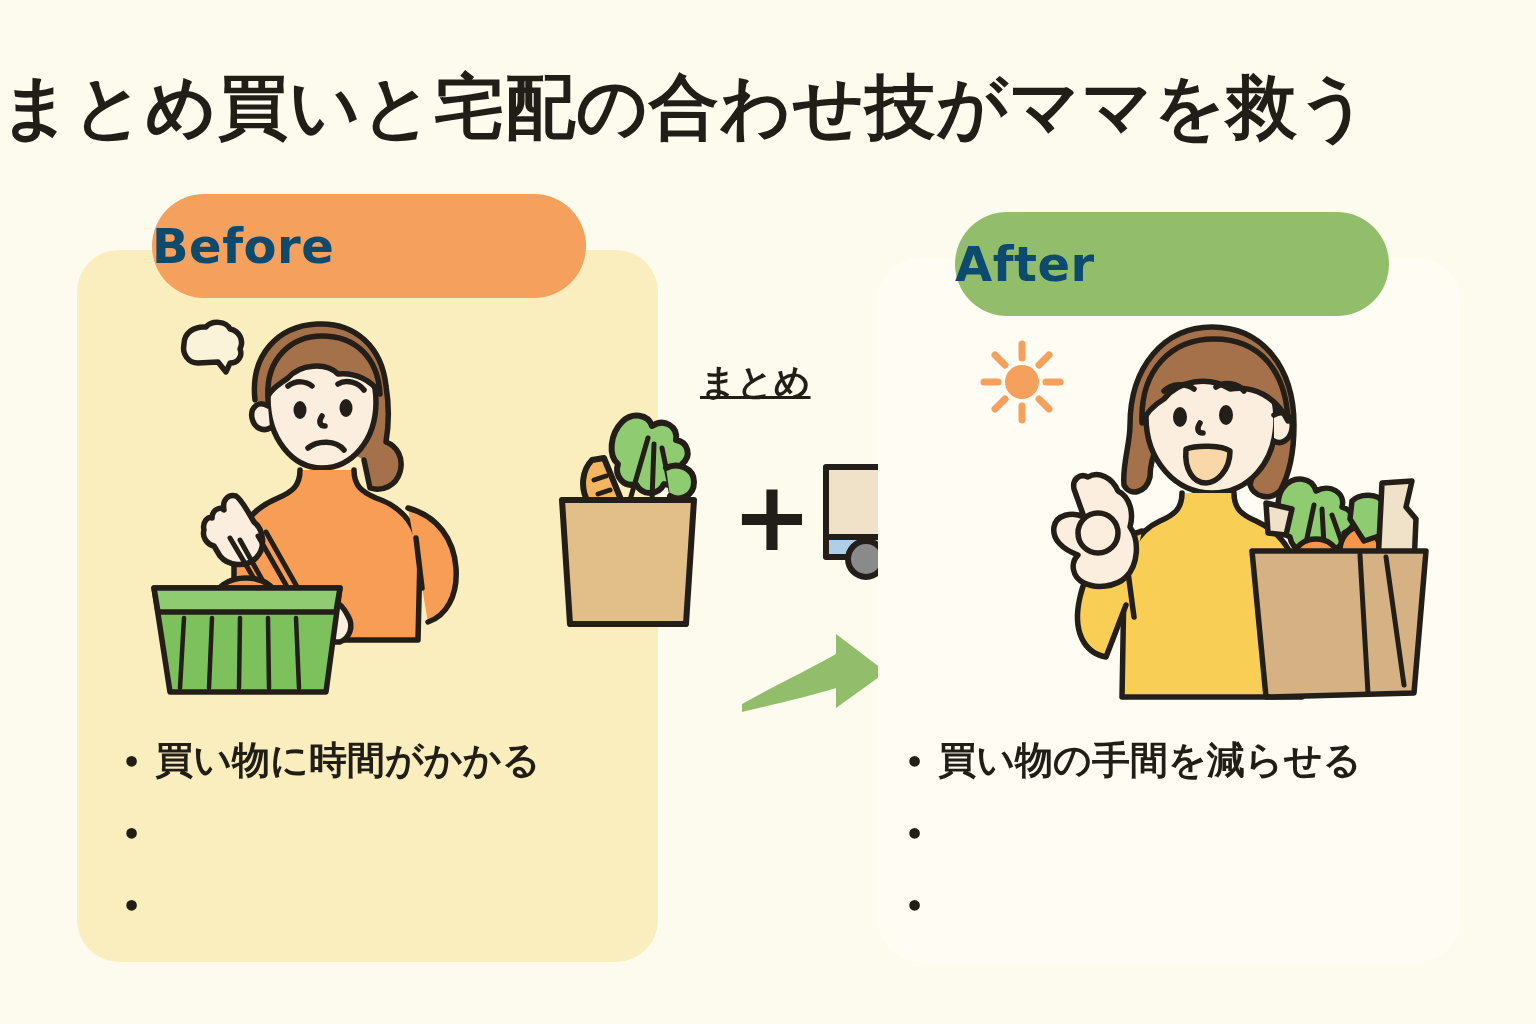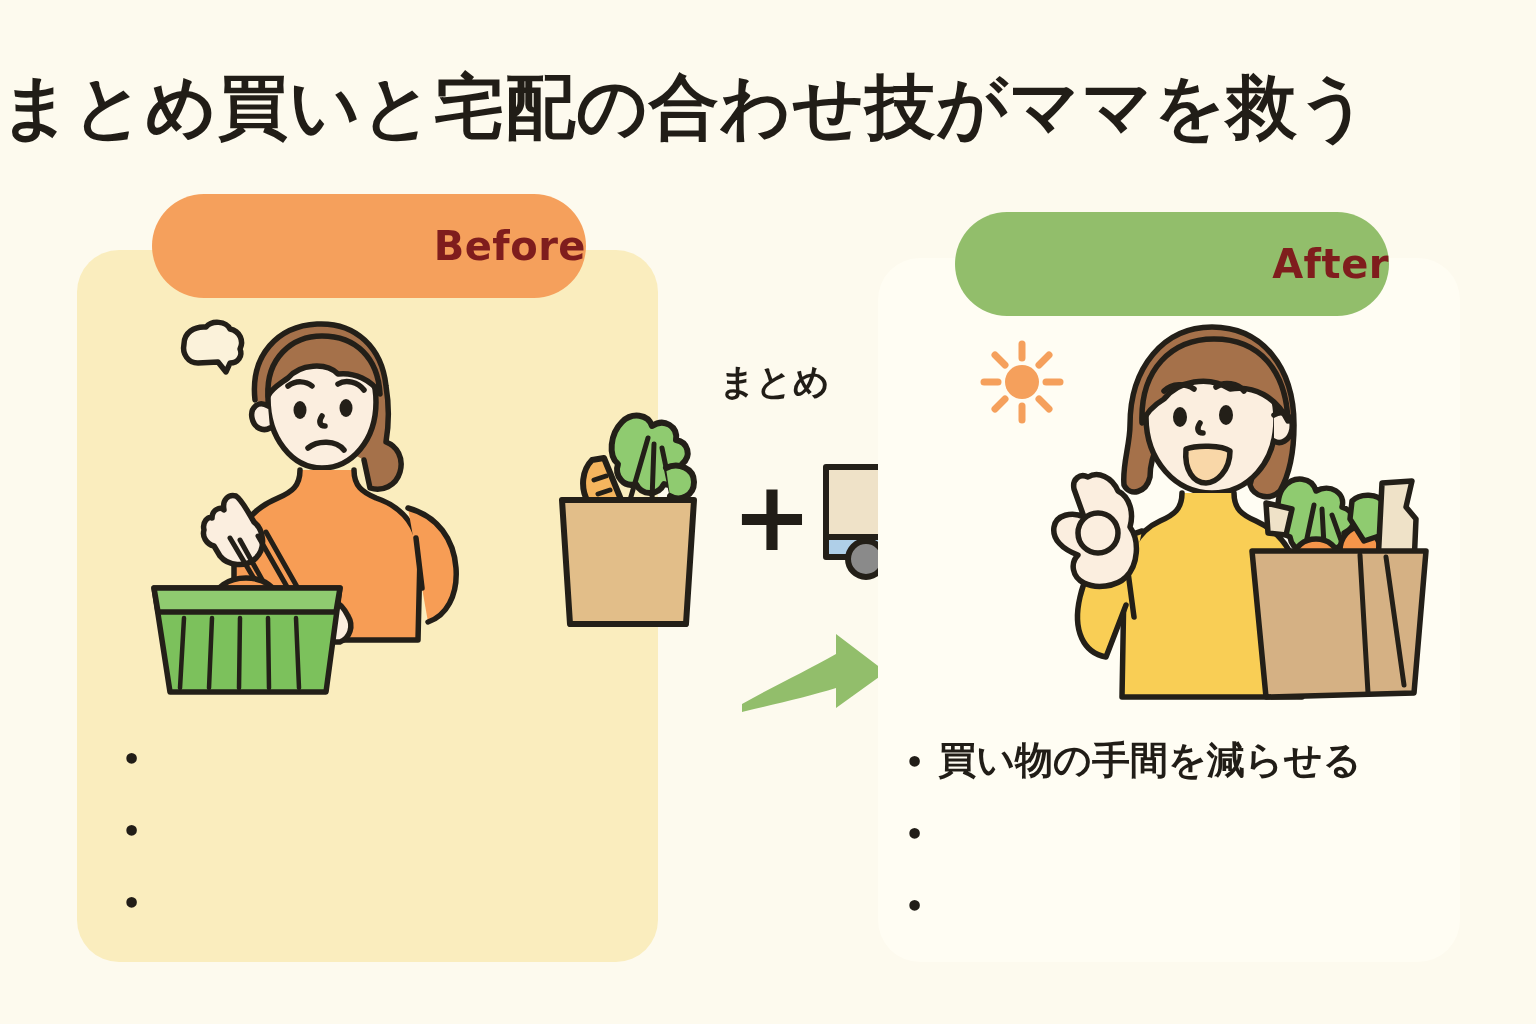--- a/index.html
+++ b/index.html
@@ -55,23 +55,23 @@
     height: 704px;
     background: #FFFDF3;
   }
 
   
   .badge {
     position: absolute;
     border-radius: 60px;
     display: flex;
     align-items: center;
-    justify-content: flex-end;
-    color: #7f1d1d;
-    font-size: 40px;
+    justify-content: flex-start;
+    color: #0c4a6e;
+    font-size: 48px;
     font-weight: 700;
     letter-spacing: 0.5px;
   }
   .badge-before {
     left: 152px;
     top: 194px;
     width: 434px;
     height: 104px;
     background: #F5A05C;
   }
@@ -106,21 +106,21 @@
   .bullet-text { line-height: 72px; }
 
   
   .mid-label {
     position: absolute;
     font-size: 36px;
     font-weight: 700;
     color: #211D17;
     white-space: nowrap;
   }
-  .label-matome { left: 719px; top: 358px; }
+  .label-matome { left: 700px; top: 358px; text-decoration: underline; }
   .label-takuhai { left: 905px; top: 634px; }
 
   .plus-sign {
     position: absolute;
     left: 731px;
     top: 476px;
     width: 82px;
     height: 82px;
     font-size: 96px;
     line-height: 82px;
@@ -196,20 +196,21 @@
 
       <path d="M4 288 L190 288 L176 392 L20 392 Z" fill="#7CC15C"></path>
       <path d="M4 288 L190 288 L186 312 L8 312 Z" fill="#8FCB70"></path>
       <path d="M34 318 L30 388 M62 318 L59 388 M90 318 L89 388 M118 318 L119 388 M146 318 L149 388" stroke-width="4.5"></path>
     </g>
   </svg>
 
   <div class="bullets bullets-before">
     <div class="bullet-row">
       <span class="bullet-dot">•</span>
+      <span class="bullet-text">買い物に時間がかかる</span>
     </div>
     <div class="bullet-row">
       <span class="bullet-dot">•</span>
     </div>
     <div class="bullet-row">
       <span class="bullet-dot">•</span>
     </div>
   </div>
 
   <div class="badge badge-before">

